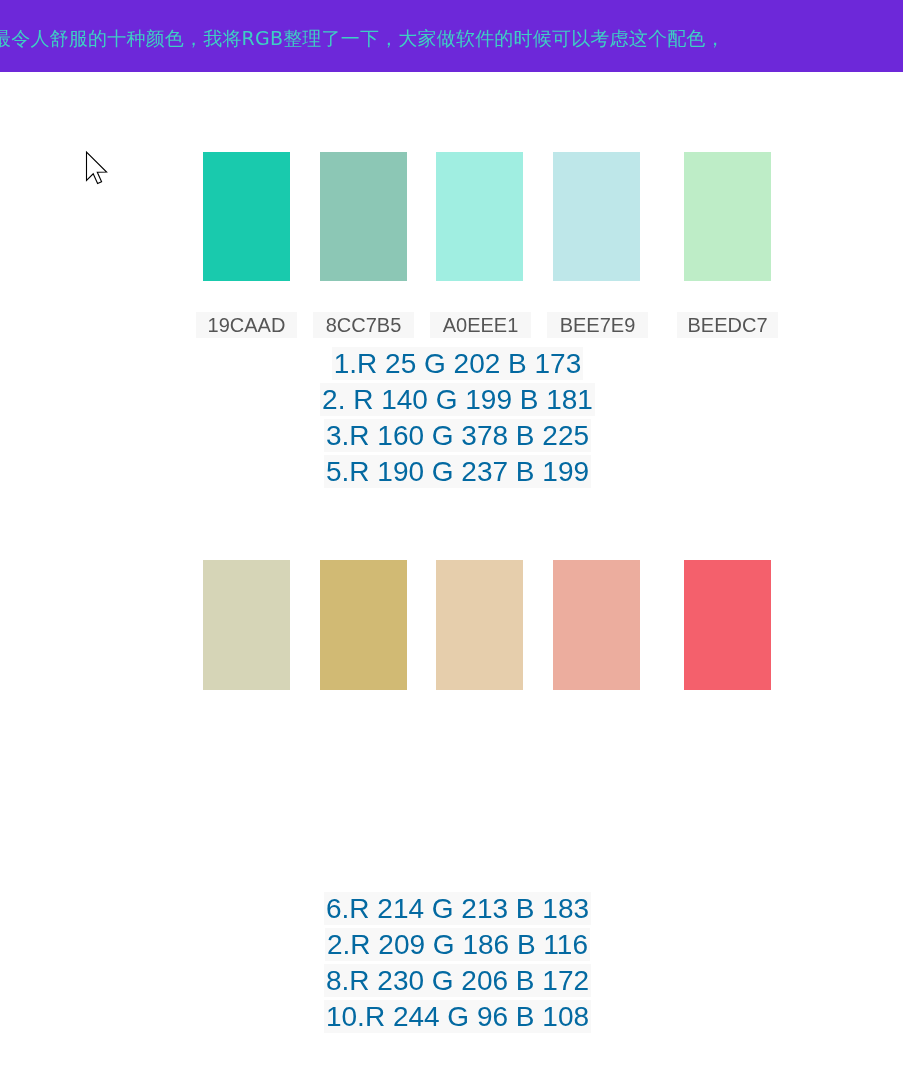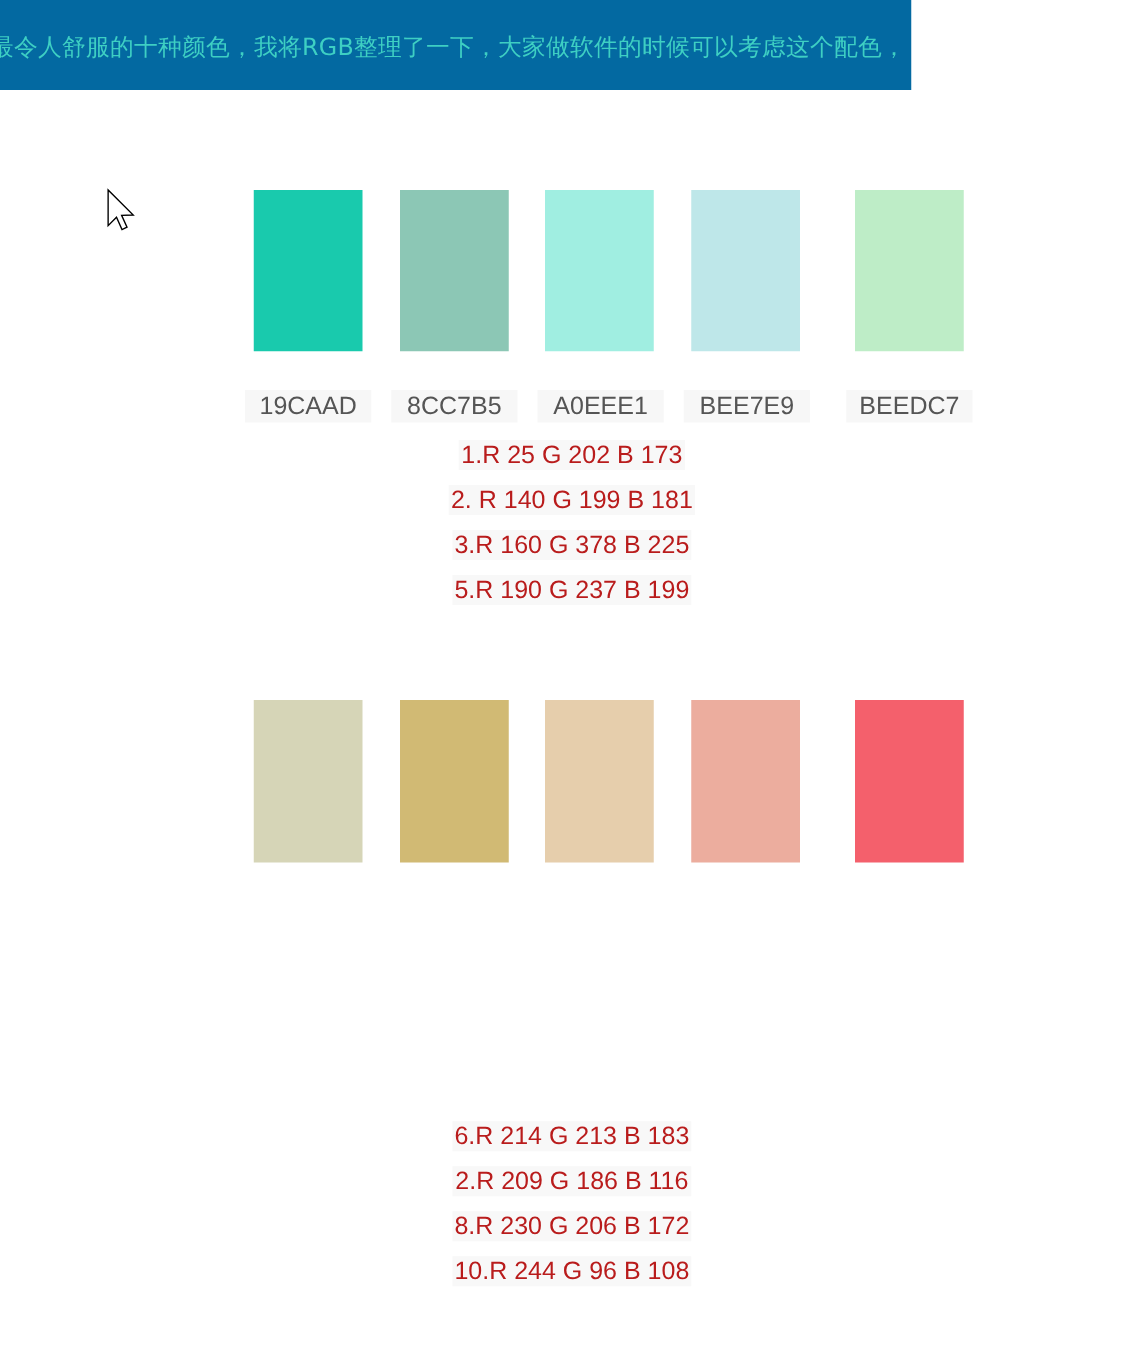--- a/index.html
+++ b/index.html
@@ -13,24 +13,24 @@
     font-family: "Liberation Sans", sans-serif;
     overflow: hidden;
     position: relative;
   }
 
   
   #heading-banner {
     position: absolute;
     left: 0;
     top: 0;
-    width: 729px;
+    width: 903px;
     height: 72px;
     overflow: hidden;
-    background: #0369a1;
+    background: #6d28d9;
   }
   #heading-text {
     position: absolute;
     left: -8px;
     top: 25px;
     white-space: nowrap;
     font-family: "DejaVu Sans", "Liberation Sans", sans-serif;
     font-size: 19px;
     line-height: 26px;
     letter-spacing: 0.2px;
@@ -99,23 +99,23 @@
     position: absolute;
     left: 0;
     width: 903px;
     text-align: center;
   }
   #rgb-list-1 { top: 346px; }
   #rgb-list-2 { top: 891px; }
 
   .rgb-line {
     display: block;
-    font-size: 20px;
+    font-size: 28px;
     line-height: 36px;
-    color: #b91c1c;
+    color: #0369a1;
     white-space: nowrap;
     font-family: "Liberation Sans", sans-serif;
     padding-left: 12px;
   }
   .rgb-line > span {
     background: #f8f8f8;
     padding: 1px 2px;
   }
 
   

